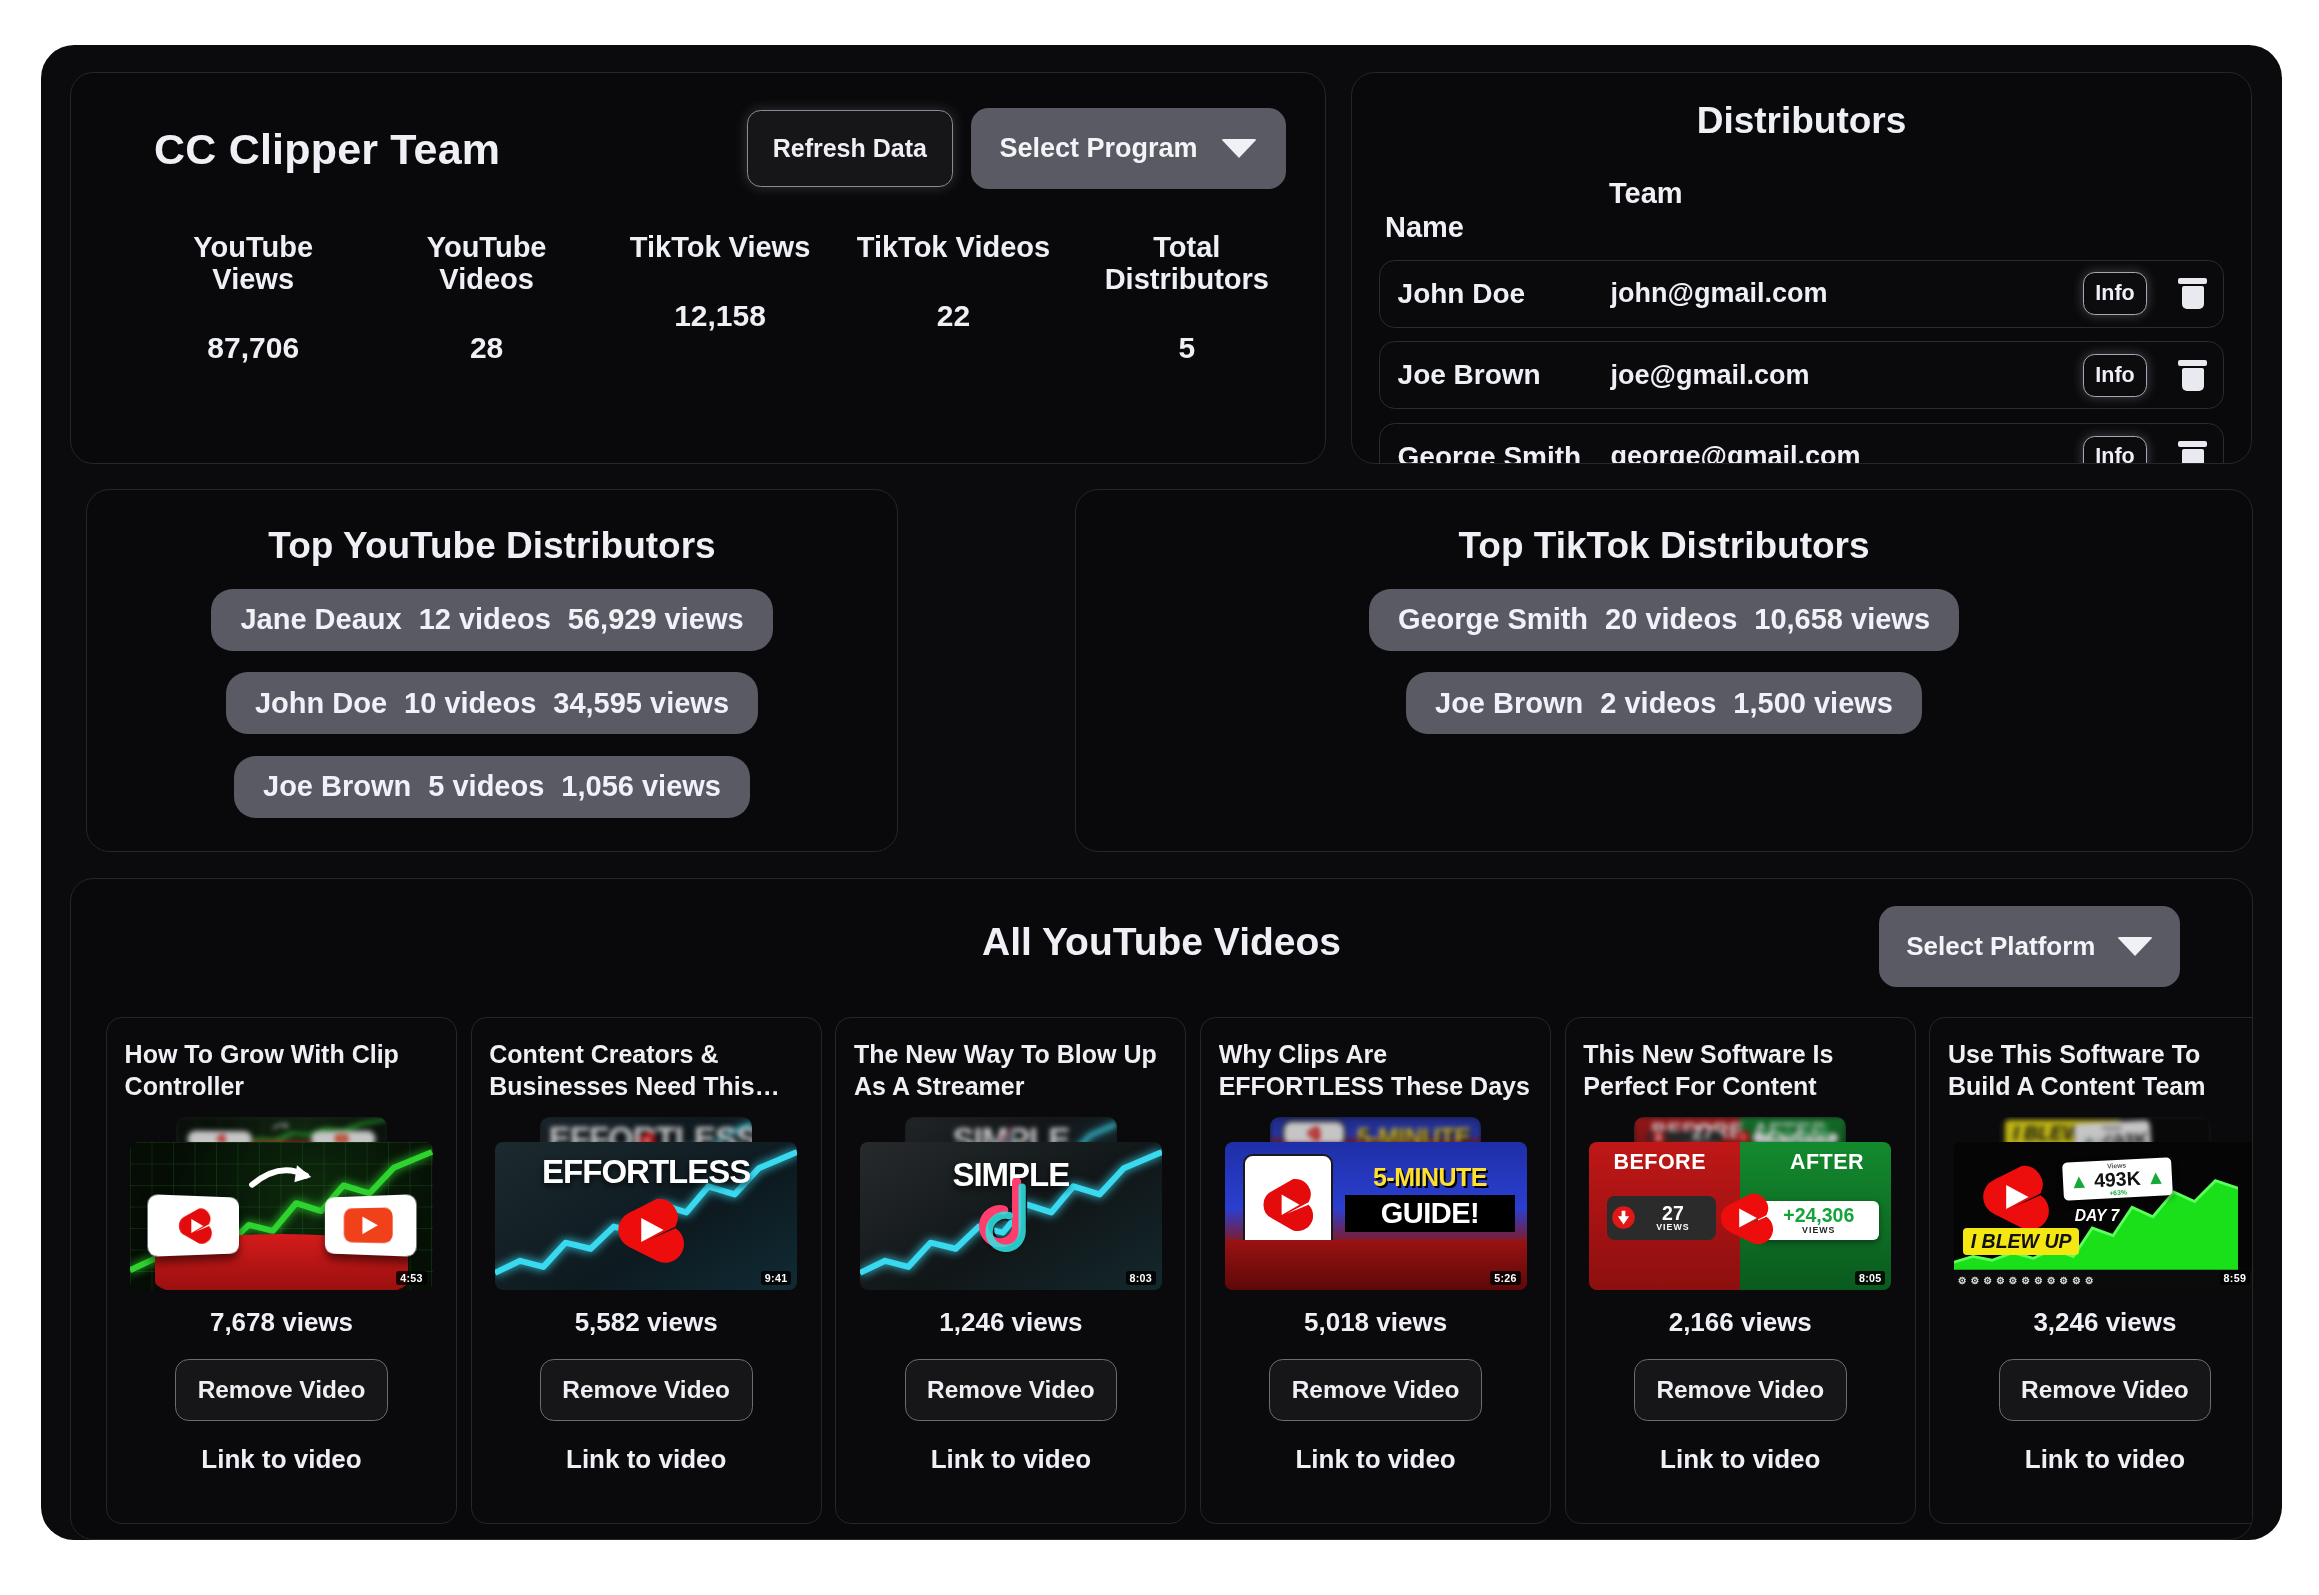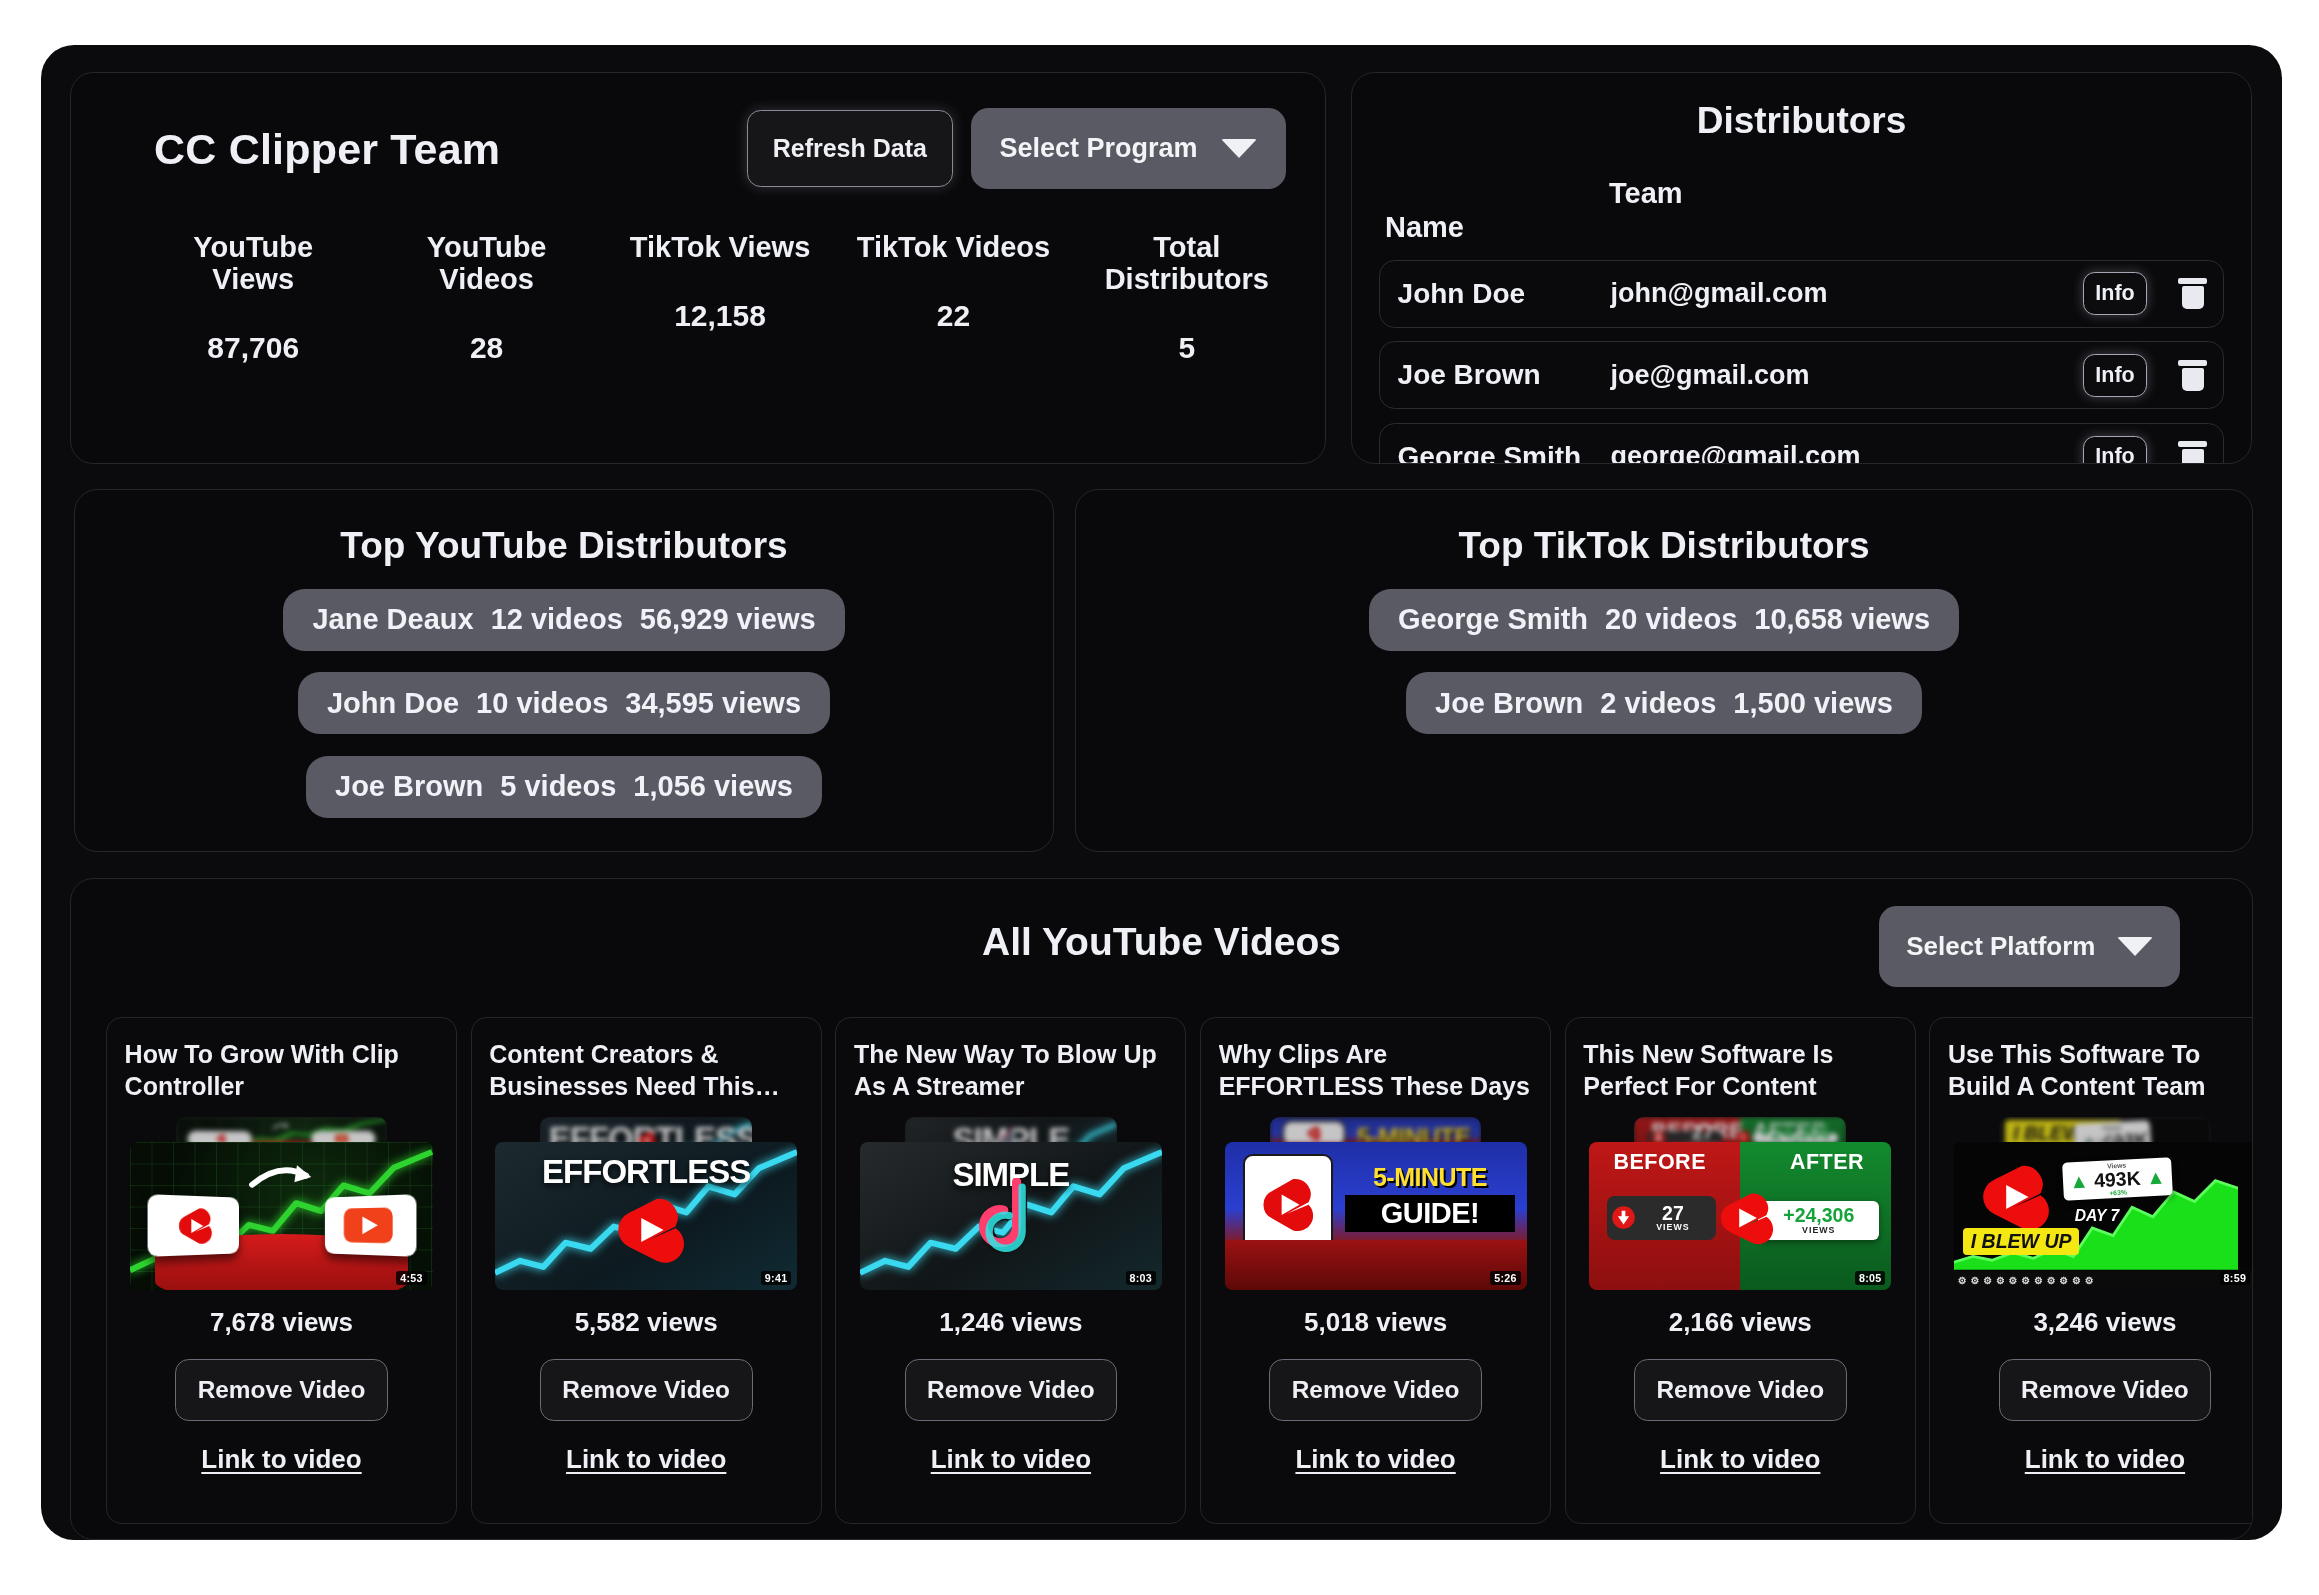--- a/index.html
+++ b/index.html
@@ -193,21 +193,21 @@
     background: #e8eaf0; border-radius: 2px;
   }
   .trash .body {
     position: absolute; top: 7.8px; left: 2px;
     width: 21.5px; height: 23.4px;
     background: #e8eaf0;
     border-radius: 2px 2px 4.9px 4.9px;
   }
 
   
-  #yt-top-panel { left: 4px; top: 417px; width: 980px; height: 363px; }
+  #yt-top-panel { left: 16px; top: 417px; width: 812px; height: 363px; }
   #tt-top-panel { left: 1005px; top: 417px; width: 1178px; height: 363px; }
 
   .section-title {
     text-align: center;
     font-size: 37px;
     font-weight: 700;
     color: #eef0f6;
     margin-top: 35px;
   }
   .chip-list {
@@ -348,21 +348,20 @@
     cursor: pointer;
     font-family: "Liberation Sans", sans-serif;
   }
   .link-video {
     display: block;
     text-align: center;
     margin-top: 23.4px;
     font-size: 26px;
     font-weight: 700;
     color: #eef0f6;
-    text-decoration: underline;
     text-underline-offset: 3.9px;
     cursor: pointer;
   }
 
   
   .t-inner { position: absolute; inset: 0; }
 
   
   .t1 { background: radial-gradient(circle at 60% 40%, #0d2a0d, #050d05 70%); }
   .t1 .grid { position:absolute; inset:0;

